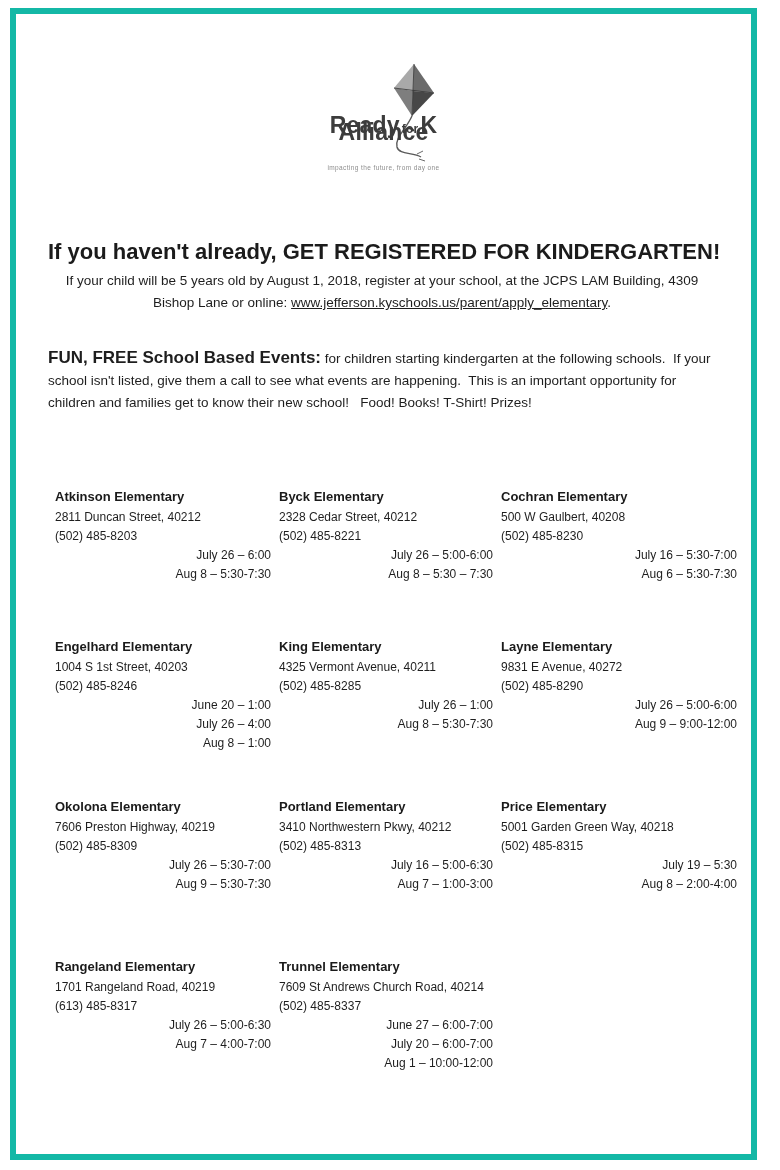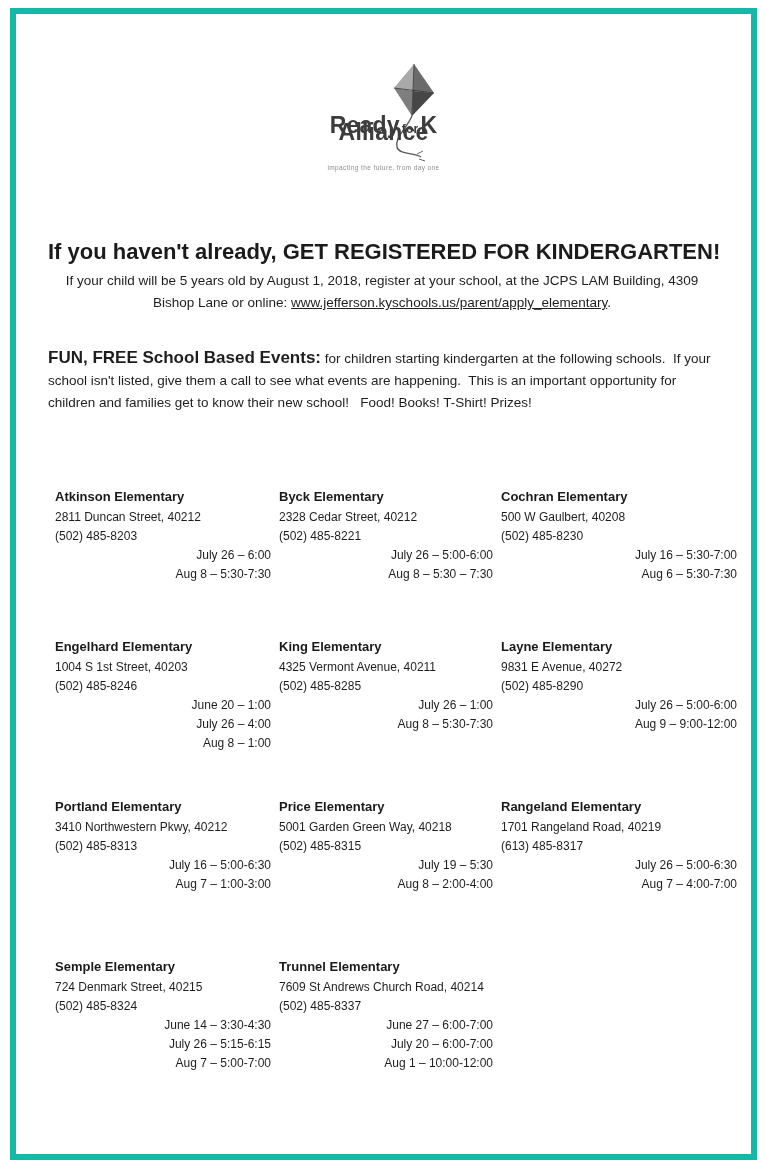--- a/index.html
+++ b/index.html
@@ -113,20 +113,27 @@
       </div>
 
       <div class="school">
         <div class="school-name">Layne Elementary</div>
         <div class="school-line">9831 E Avenue, 40272</div>
         <div class="school-line">(502) 485-8290</div>
         <div class="school-line school-events">July 26 – 5:00-6:00
 Aug 9 – 9:00-12:00</div>
       </div>
 
+      <div class="school">
+        <div class="school-name">Okolona Elementary</div>
+        <div class="school-line">7606 Preston Highway, 40219</div>
+        <div class="school-line">(502) 485-8309</div>
+        <div class="school-line school-events">July 26 – 5:30-7:00
+Aug 9 – 5:30-7:30</div>
+      </div>
 
       <div class="school">
         <div class="school-name">Portland Elementary</div>
         <div class="school-line">3410 Northwestern Pkwy, 40212</div>
         <div class="school-line">(502) 485-8313</div>
         <div class="school-line school-events">July 16 – 5:00-6:30
 Aug 7 – 1:00-3:00</div>
       </div>
 
       <div class="school">
@@ -138,28 +145,20 @@
       </div>
 
       <div class="school">
         <div class="school-name">Rangeland Elementary</div>
         <div class="school-line">1701 Rangeland Road, 40219</div>
         <div class="school-line">(613) 485-8317</div>
         <div class="school-line school-events">July 26 – 5:00-6:30
 Aug 7 – 4:00-7:00</div>
       </div>
 
-      <div class="school">
-        <div class="school-name">Semple Elementary</div>
-        <div class="school-line">724 Denmark Street, 40215</div>
-        <div class="school-line">(502) 485-8324</div>
-        <div class="school-line school-events">June 14 – 3:30-4:30
-July 26 – 5:15-6:15
-Aug 7 – 5:00-7:00</div>
-      </div>
 
       <div class="school">
         <div class="school-name">Trunnel Elementary</div>
         <div class="school-line">7609 St Andrews Church Road, 40214</div>
         <div class="school-line">(502) 485-8337</div>
         <div class="school-line school-events">June 27 – 6:00-7:00
 July 20 – 6:00-7:00
 Aug 1 – 10:00-12:00</div>
       </div>
     </div>

